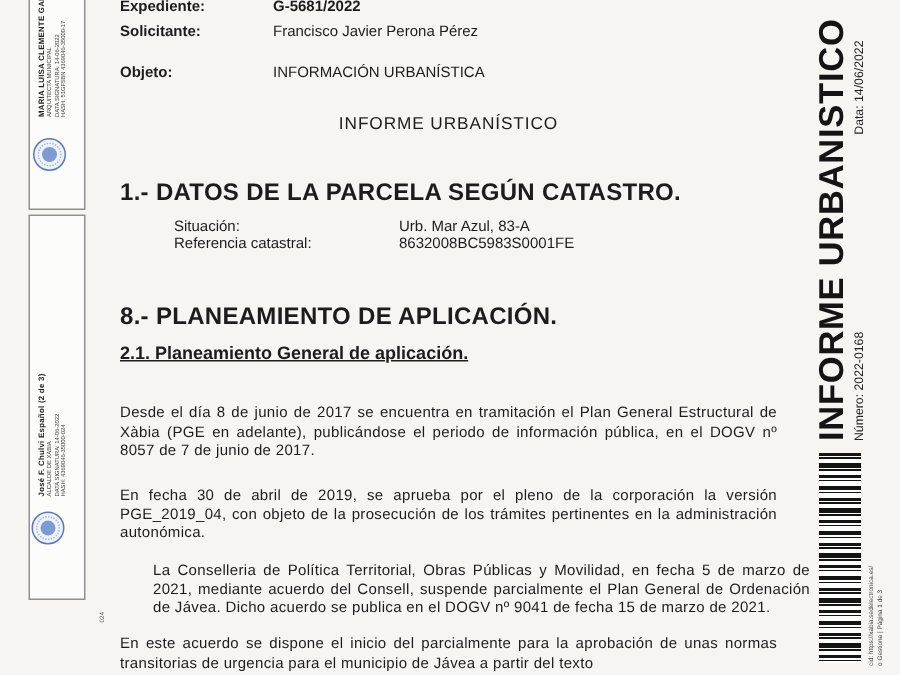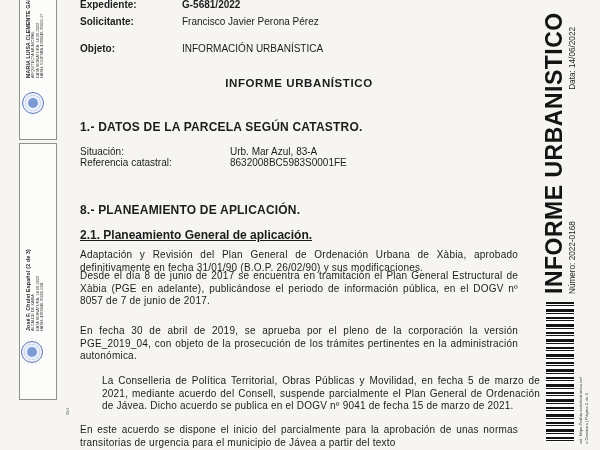--- a/index.html
+++ b/index.html
@@ -48,29 +48,29 @@
   .content { position: absolute; left: 80px; top: 0; width: 438px; height: 450px; }
 
   .hdr-row { position: absolute; left: 0; display: flex; font-size: 10px; line-height: 11px; }
   .hdr-row .lbl { font-weight: bold; width: 102px; flex: none; }
   #hdr-row-1 { top: -1px; } #hdr-row-1 .val { font-weight: bold; }
   #hdr-row-2 { top: 16px; }
   #hdr-row-3 { top: 43px; }
 
   .doc-title {
     position: absolute; top: 77px; width: 100%; text-align: center;
-    font-weight: bold; font-size: 11.5px; letter-spacing: .6px;
+    font-weight: normal; font-size: 11.5px; letter-spacing: .6px;
   }
 
-  .sec-heading { position: absolute; font-weight: bold; font-size: 12px; letter-spacing: .2px; }
+  .sec-heading { position: absolute; font-weight: bold; font-size: 16px; letter-spacing: .2px; }
   #sec1-heading { top: 120px; }
   #sec2-heading { top: 203px; }
 
   .cat-table { position: absolute; top: 146px; font-size: 10px; }
-  .cat-row { display: flex; line-height: 11.4px; }
+  .cat-row { display: flex; line-height: 11.4px; margin-left: 36px; }
   .cat-row .lbl { width: 150px; flex: none; }
 
   .sub-heading { position: absolute; top: 228px; font-size: 12px; text-decoration: underline; }
 
   .para {
     position: absolute; width: 438px; text-align: justify;
     font-size: 10px; line-height: 12.5px; letter-spacing: .22px;
   }
   #para-1 { top: 249px; }
   #para-2 { top: 270px; }
@@ -150,21 +150,20 @@
     <div class="cat-row">
       <span class="lbl">Referencia catastral:</span>
       <span class="val">8632008BC5983S0001FE</span>
     </div>
   </div>
 
   <h2 class="sec-heading" id="sec2-heading">8.- PLANEAMIENTO DE APLICACIÓN.</h2>
 
   <h3 class="sub-heading">2.1. Planeamiento General de aplicación.</h3>
 
-  <p class="para" id="para-1">Adaptación y Revisión del Plan General de Ordenación Urbana de Xàbia, aprobado definitivamente en fecha 31/01/90 (B.O.P. 26/02/90) y sus modificaciones.</p>
   <p class="para" id="para-2">Desde el día 8 de junio de 2017 se encuentra en tramitación el Plan General Estructural de Xàbia (PGE en adelante), publicándose el periodo de información pública, en el DOGV nº 8057 de 7 de junio de 2017.</p>
   <p class="para" id="para-3">En fecha 30 de abril de 2019, se aprueba por el pleno de la corporación la versión PGE_2019_04, con objeto de la prosecución de los trámites pertinentes en la administración autonómica.</p>
   <p class="para" id="para-4">La Conselleria de Política Territorial, Obras Públicas y Movilidad, en fecha 5 de marzo de 2021, mediante acuerdo del Consell, suspende parcialmente el Plan General de Ordenación de Jávea. Dicho acuerdo se publica en el DOGV nº 9041 de fecha 15 de marzo de 2021.</p>
   <p class="para" id="para-5">En este acuerdo se dispone el inicio del parcialmente para la aprobación de unas normas transitorias de urgencia para el municipio de Jávea a partir del texto</p>
 
 </main>
 
 <div class="rot side-title-wrap">
   <span class="side-title">INFORME URBANISTICO</span>
   <span class="side-meta">

